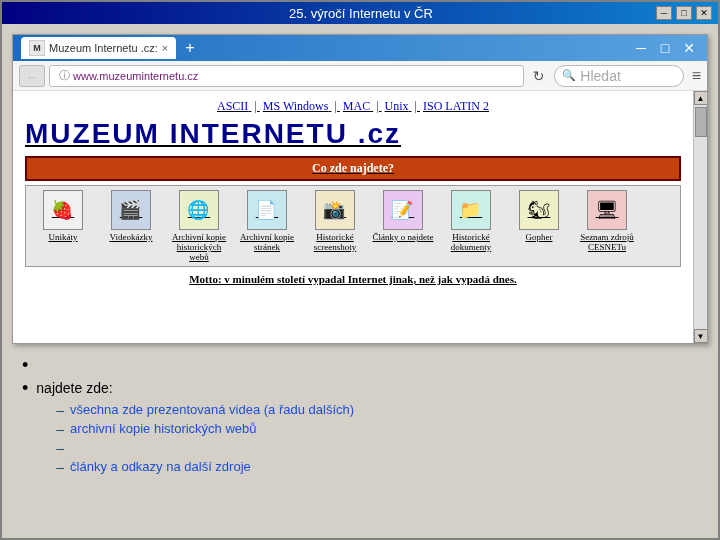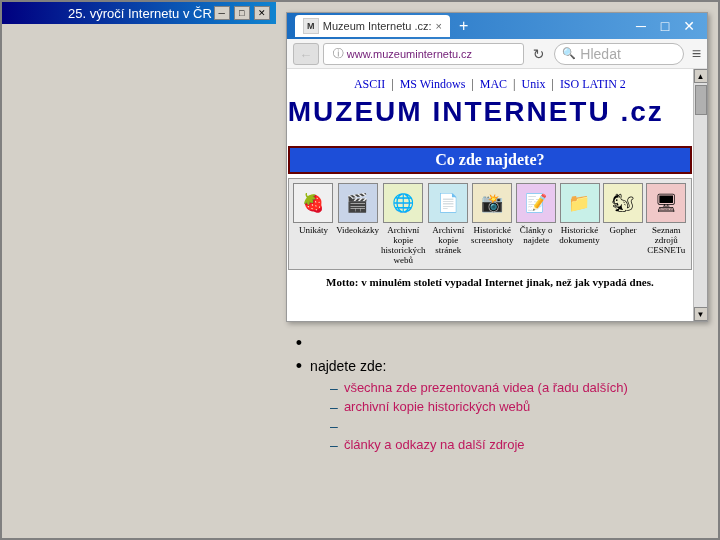--- a/index.html
+++ b/index.html
@@ -11,21 +11,21 @@
       overflow: hidden;
     }
 
     
     .outer-window {
       width: 720px;
       height: 540px;
       background: #d4d0c8;
       border: 2px solid #808080;
       display: flex;
-      flex-direction: row;
+      flex-direction: column;
     }
 
     .outer-titlebar {
       background: linear-gradient(to right, #000080, #1084d0);
       color: white;
       font-size: 13px;
       padding: 3px 6px;
       display: flex;
       align-items: center;
       justify-content: space-between;
@@ -222,23 +222,24 @@
 
     .browser-content {
       flex: 1;
       background: white;
       overflow: hidden;
       display: flex;
     }
 
     .webpage {
       flex: 1;
-      padding: 8px 1px;
+      padding: 8px 12px;
       font-family: 'Times New Roman', serif;
       overflow: hidden;
+      text-decoration: underline;
     }
 
     .webpage-nav {
       text-align: center;
       font-size: 12px;
       color: #00c;
       margin-bottom: 4px;
     }
 
     .webpage-nav a {
@@ -247,44 +248,44 @@
     }
 
     .webpage-nav span {
       color: #333;
       margin: 0 3px;
     }
 
     .webpage-header {
       display: flex;
       align-items: flex-start;
-      margin-bottom: 18px;
+      margin-bottom: 6px;
     }
 
     .webpage-logo {
       font-size: 28px;
       font-weight: bold;
       color: #00008b;
       font-family: 'Arial', sans-serif;
       letter-spacing: 2px;
       flex: 1;
     }
 
     .webpage-subtitle {
       font-size: 11px;
       color: #00008b;
       text-align: right;
       line-height: 1.4;
     }
 
     .purple-box {
-      background: #1d4ed8;
+      background: #c2410c;
       color: white;
       text-align: center;
-      font-size: 16px;
+      font-size: 12px;
       font-weight: bold;
       padding: 3px;
       margin-bottom: 4px;
       border: 2px solid #600;
     }
 
     .icon-grid {
       display: flex;
       gap: 2px;
       margin-bottom: 6px;
@@ -403,21 +404,21 @@
       margin-bottom: 3px;
       color: #1a5276;
     }
 
     .sub-dash {
       margin-right: 6px;
       color: #1a5276;
     }
 
     .sub-text {
-      color: #be185d;
+      color: #1d4ed8;
       font-size: 13px;
     }
   </style>
 </head>
 <body>
 
 <div class="outer-window">
 
   <div class="outer-titlebar">
     <div style="width:60px;"></div>

